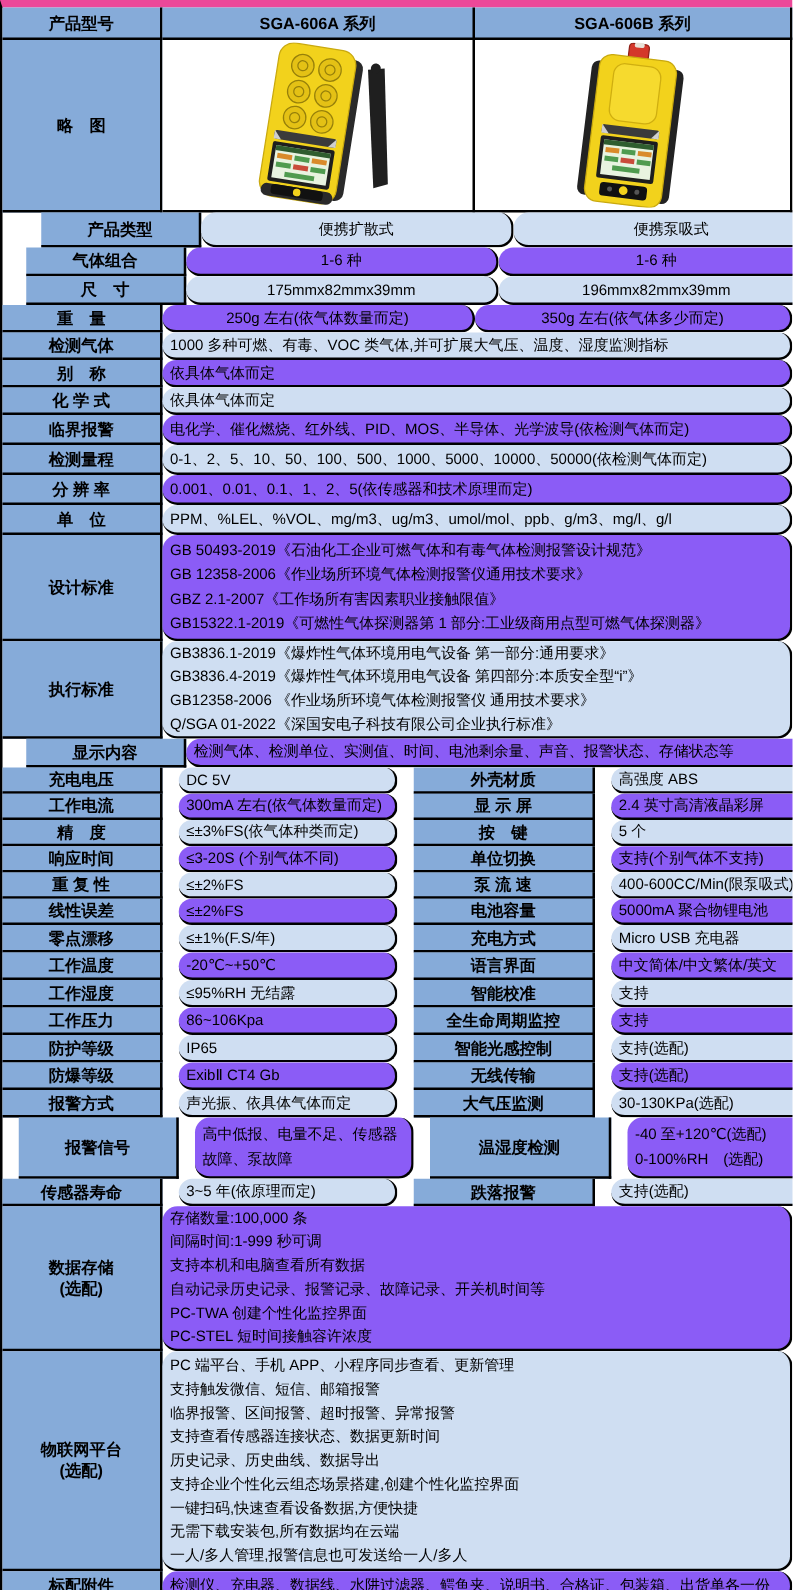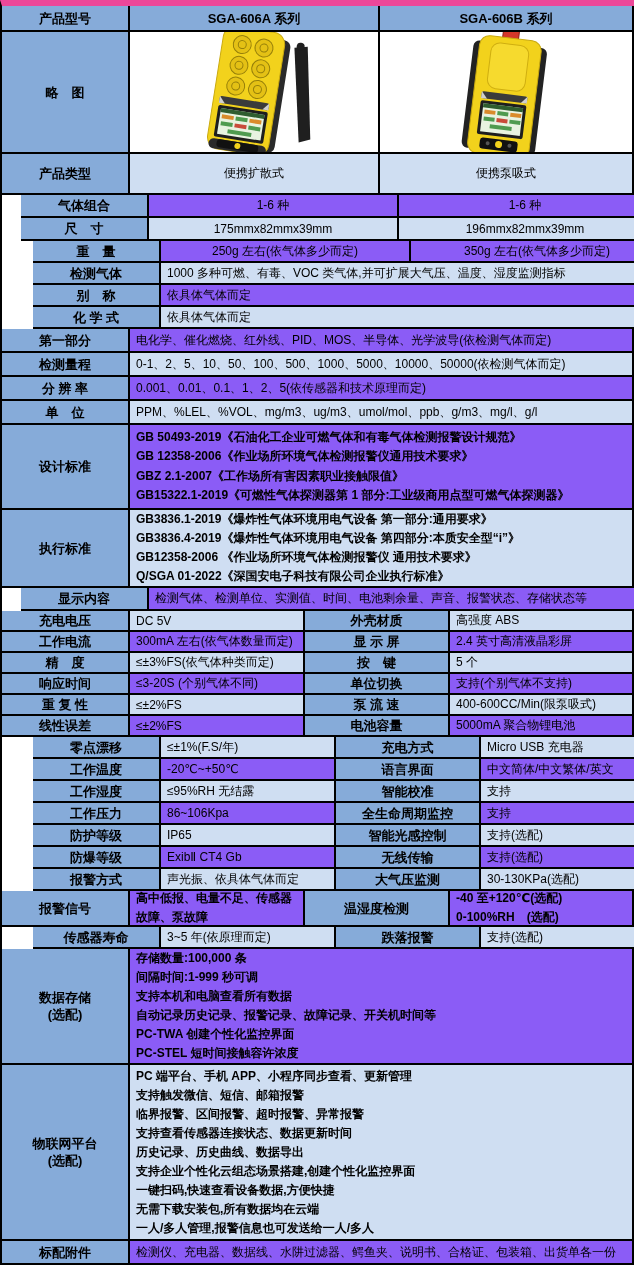--- a/index.html
+++ b/index.html
@@ -11,51 +11,51 @@
   }
   .spec-table {
     width: 634px;
     border-top: 6px solid #ec4899;
     border-left: 2px solid #000;
     background: #fff;
   }
   .row { display: grid; width: 632px; }
   .c3 { grid-template-columns: 128px 250px 254px; }
   .c2 { grid-template-columns: 128px 504px; }
-  .c4 { grid-template-columns: 128px 175px 145px 184px; }
+  .c4 { grid-template-columns: 128px 175px 145px 184px; gap: 13px; }
   .cell {
     border-right: 2px solid #000;
     border-bottom: 2px solid #000;
     display: flex;
     align-items: center;
     overflow: hidden;
   }
   .lbl {
     background: #86abd9;
     font-weight: bold;
     font-size: 13px;
     justify-content: center;
     text-align: center;
     line-height: 15px;
     padding: 0 2px;
   }
-  .v { font-size: 12px; padding: 0 6px; }
+  .v { font-size: 12px; padding: 0 6px; border-radius: 12px; }
   .vc { justify-content: center; text-align: center; padding: 0 3px; }
   .band-a { background: #cfdef2; }
   .band-b { background: #8b5cf6; }
   .white-cell { background: #ffffff; justify-content: center; }
   .lines { display: flex; flex-direction: column; justify-content: center; width: 100%; }
-  .lines > div { line-height: 19.5px; white-space: nowrap; font-weight: bold; }
+  .lines > div { line-height: 19.5px; white-space: nowrap; }
   .lines-sm > div { line-height: 19px; }
   .lbl .lines > div { line-height: 17px; white-space: normal; }
   
-  .h26 { height: 26px; } .h138 { height: 122px; } .h25 { height: 41px; }
-  .h23 { height: 23px; padding-left: 19px; } .h22 { height: 22px; padding-left: 31px; } .h24 { height: 24px; }
+  .h26 { height: 26px; } .h138 { height: 138px; } .h25 { height: 28px; padding-left: 31px; }
+  .h23 { height: 23px; padding-left: 19px; } .h22 { height: 22px; } .h24 { height: 24px; }
   .h85 { height: 85px; } .h78 { height: 78px; } .h21 { height: 21px; }
-  .h44 { height: 36px; } .h116 { height: 116px; } .h176 { height: 176px; }
+  .h44 { height: 49px; padding-left: 13px; } .h116 { height: 116px; } .h176 { height: 176px; }
 </style>
 </head>
 <body>
 
 <div class="spec-table">
 
   <div class="row c3 h26">
     <div class="cell lbl">产品型号</div>
     <div class="cell lbl">SGA-606A 系列</div>
     <div class="cell lbl">SGA-606B 系列</div>
@@ -150,38 +150,38 @@
     <div class="cell v vc band-b">1-6 种</div>
     <div class="cell v vc band-b">1-6 种</div>
   </div>
   <div class="row c3 h23">
     <div class="cell lbl">尺　寸</div>
     <div class="cell v vc band-a">175mmx82mmx39mm</div>
     <div class="cell v vc band-a">196mmx82mmx39mm</div>
   </div>
   <div class="row c3 h22">
     <div class="cell lbl">重　量</div>
-    <div class="cell v vc band-b">250g 左右(依气体多少而定)</div>
+    <div class="cell v vc band-b">250g 左右(依气体数量而定)</div>
     <div class="cell v vc band-b">350g 左右(依气体多少而定)</div>
   </div>
 
   <div class="row c2 h22">
     <div class="cell lbl">检测气体</div>
     <div class="cell v band-a">1000 多种可燃、有毒、VOC 类气体,并可扩展大气压、温度、湿度监测指标</div>
   </div>
   <div class="row c2 h22">
     <div class="cell lbl">别　称</div>
     <div class="cell v band-b">依具体气体而定</div>
   </div>
   <div class="row c2 h22">
     <div class="cell lbl">化 学 式</div>
     <div class="cell v band-a">依具体气体而定</div>
   </div>
   <div class="row c2 h24">
-    <div class="cell lbl">第一部分</div>
+    <div class="cell lbl">临界报警</div>
     <div class="cell v band-b">电化学、催化燃烧、红外线、PID、MOS、半导体、光学波导(依检测气体而定)</div>
   </div>
   <div class="row c2 h24">
     <div class="cell lbl">检测量程</div>
     <div class="cell v band-a">0-1、2、5、10、50、100、500、1000、5000、10000、50000(依检测气体而定)</div>
   </div>
   <div class="row c2 h24">
     <div class="cell lbl">分 辨 率</div>
     <div class="cell v band-b">0.001、0.01、0.1、1、2、5(依传感器和技术原理而定)</div>
   </div>

